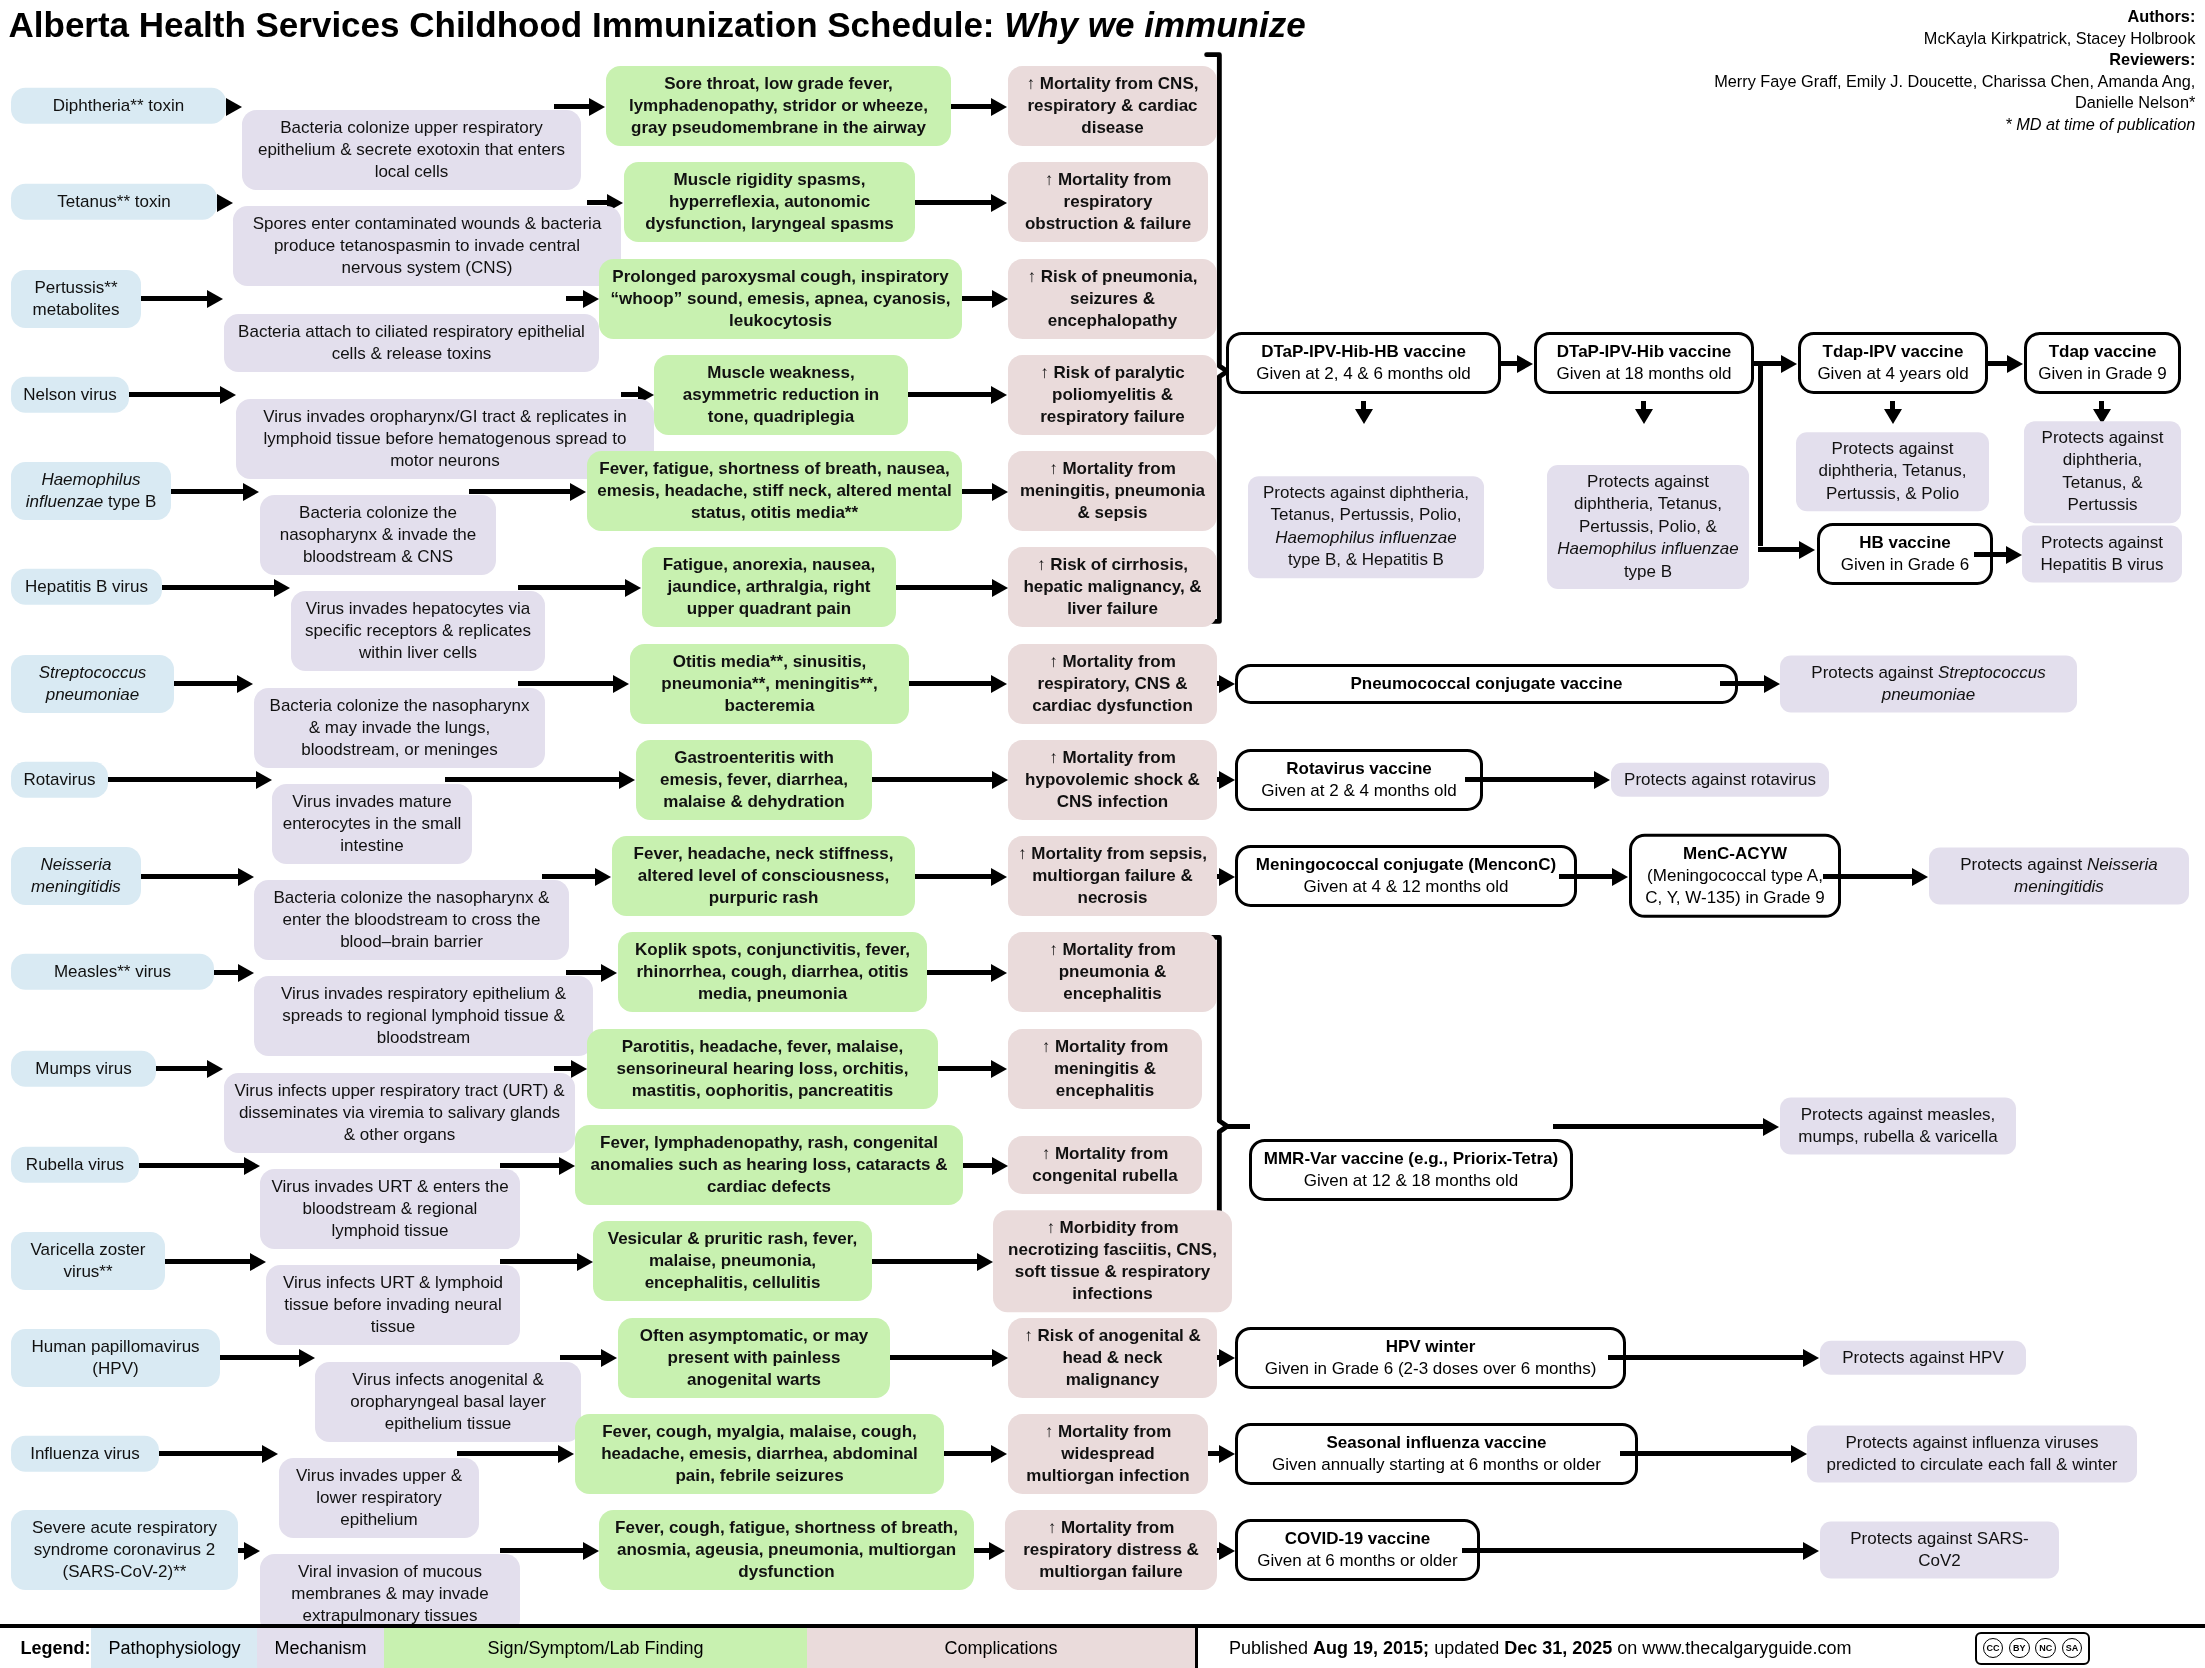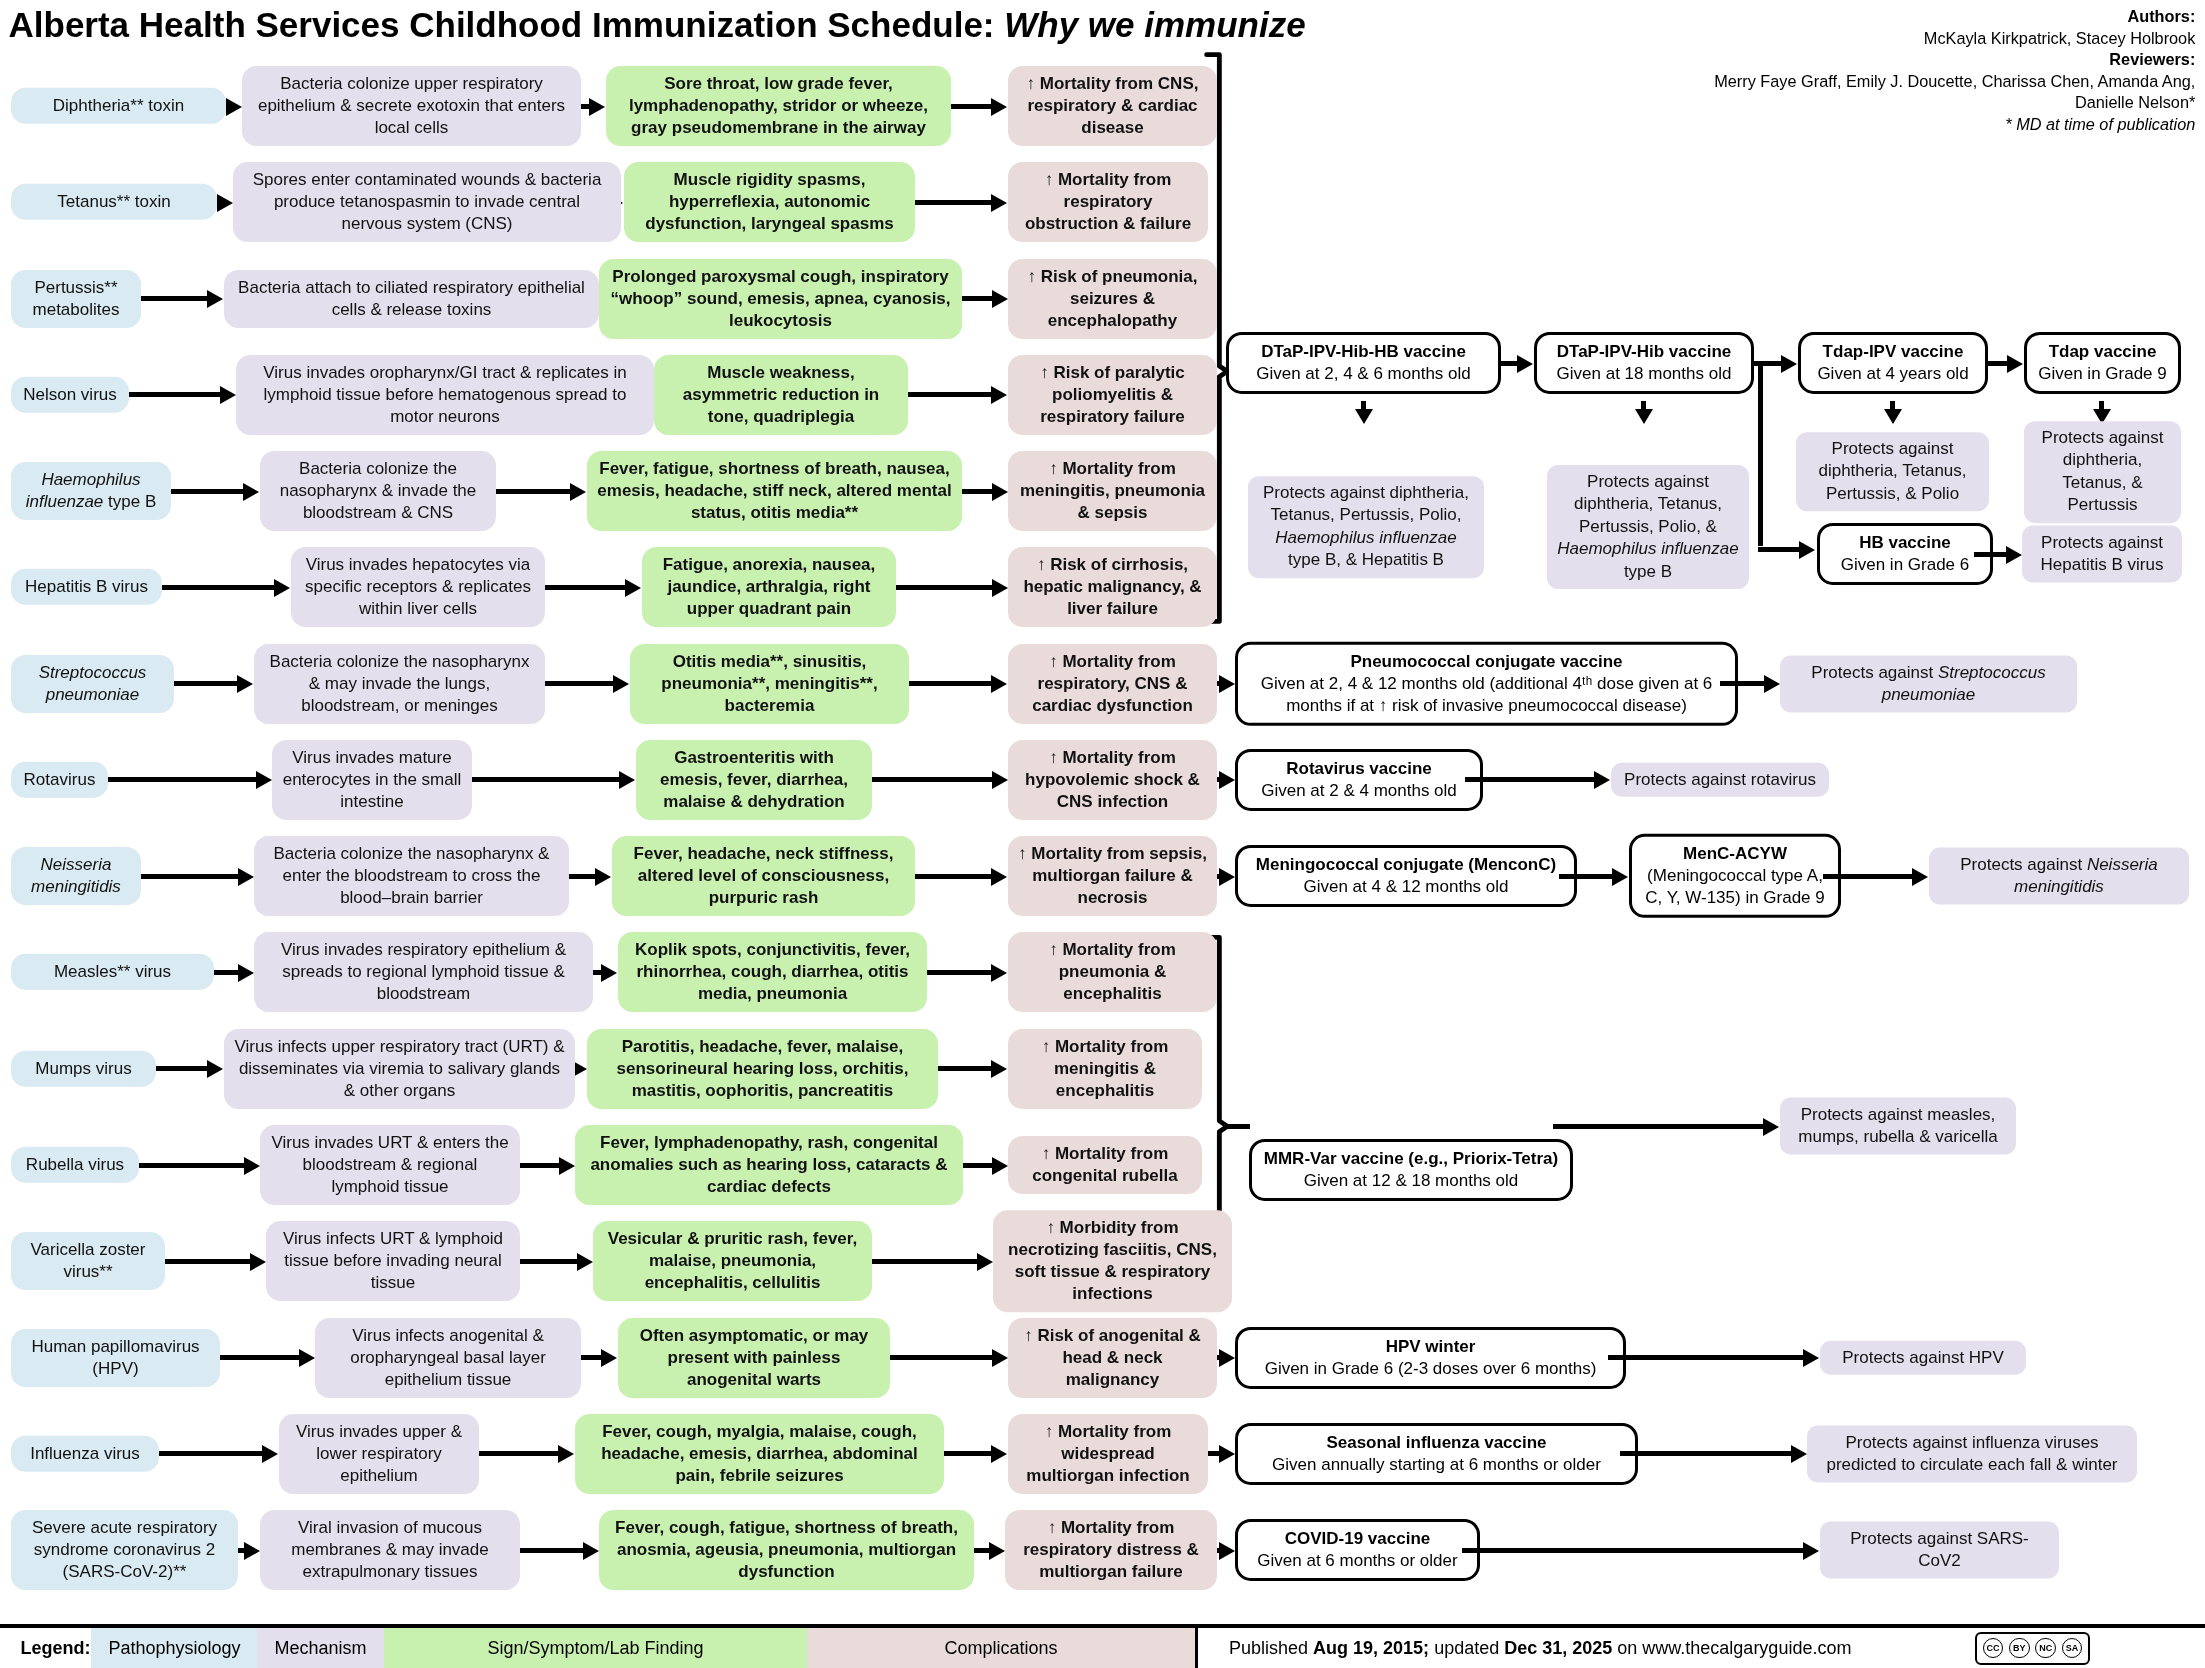--- a/index.html
+++ b/index.html
@@ -5,21 +5,21 @@
   :root{
     --blue:#d9eaf3; --lav:#e3dfed; --green:#c8f1b0; --rose:#eadbdb;
   }
   html,body{margin:0;padding:0;background:#fff;}
   body{font-family:"Liberation Sans", sans-serif;}
   .stage{position:relative;width:2205px;height:1669px;background:#fff;overflow:hidden;}
   .box{position:absolute;border-radius:14.5px;padding:7.3px 9.7px;box-sizing:border-box;
        display:flex;align-items:center;justify-content:center;text-align:center;
        font-size:17px;line-height:1.28;color:#111;transform:translateY(-50%);}
   .c1{background:var(--blue);}
-  .c2{background:var(--lav);}
+  .c2{background:var(--lav);margin-top:44px;}
   .c3{background:var(--green);font-weight:bold;}
   .c4{background:var(--rose);font-weight:bold;}
   .vax{position:absolute;background:#fff;border:3px solid #000;border-radius:15.7px;
        padding:6px 11px;box-sizing:border-box;display:flex;flex-direction:column;
        align-items:center;justify-content:center;text-align:center;font-size:17px;
        line-height:1.3;color:#000;transform:translateY(-50%);}
   .vname{font-weight:bold;}
   .prot{position:absolute;background:var(--lav);border-radius:11px;padding:6px 9.7px;
         box-sizing:border-box;display:flex;align-items:center;justify-content:center;
         text-align:center;font-size:17px;line-height:1.32;color:#111;transform:translateY(-50%);}
@@ -367,21 +367,20 @@
     <div class="vname">HB vaccine</div>
       <div>Given in Grade 6</div>
   </div>
   <div class="ha" style="left:1974px;top:552px;width:33px"></div>
   <div class="prot" style="left:2022px;top:554px;width:160px">
       <span>Protects against Hepatitis B virus</span>
     </div>
 
   <div class="vax" style="left:1235px;top:684px;width:503px">
     <div class="vname">Pneumococcal conjugate vaccine</div>
-      <div>Given at 2, 4 &amp; 12 months old (additional 4ᵗʰ dose given at 6 months if at ↑ risk of invasive pneumococcal disease)</div>
   </div>
   <div class="ha" style="left:1720px;top:681px;width:45px"></div>
   <div class="prot" style="left:1780px;top:684px;width:297px">
       <span><span>Protects against </span><i>Streptococcus pneumoniae</i><span></span></span>
     </div>
 
   <div class="vax" style="left:1235px;top:780px;width:248px">
     <div class="vname">Rotavirus vaccine</div>
       <div>Given at 2 &amp; 4 months old</div>
   </div>

